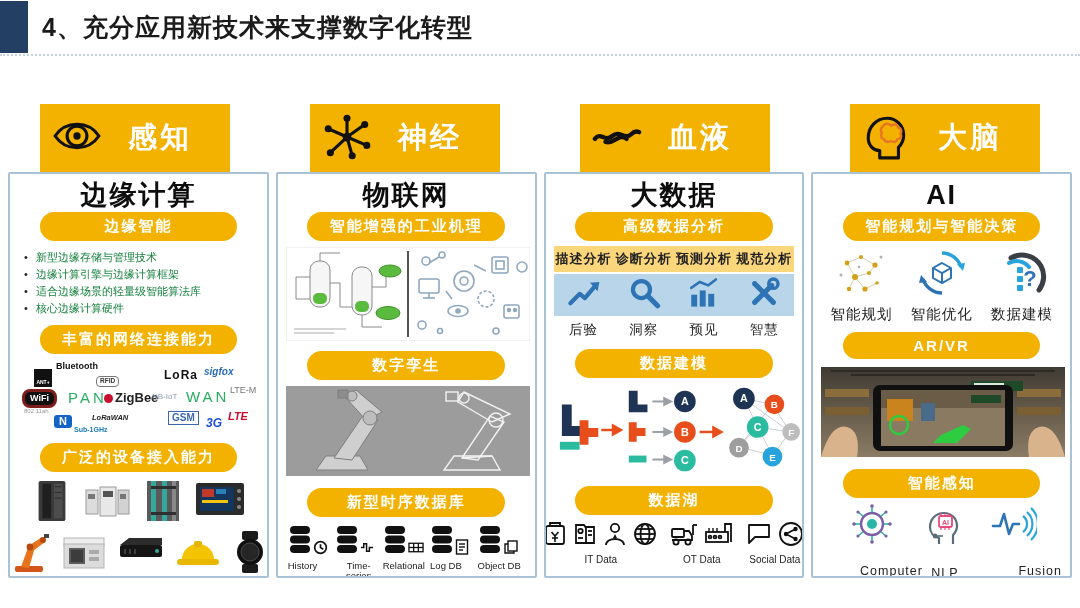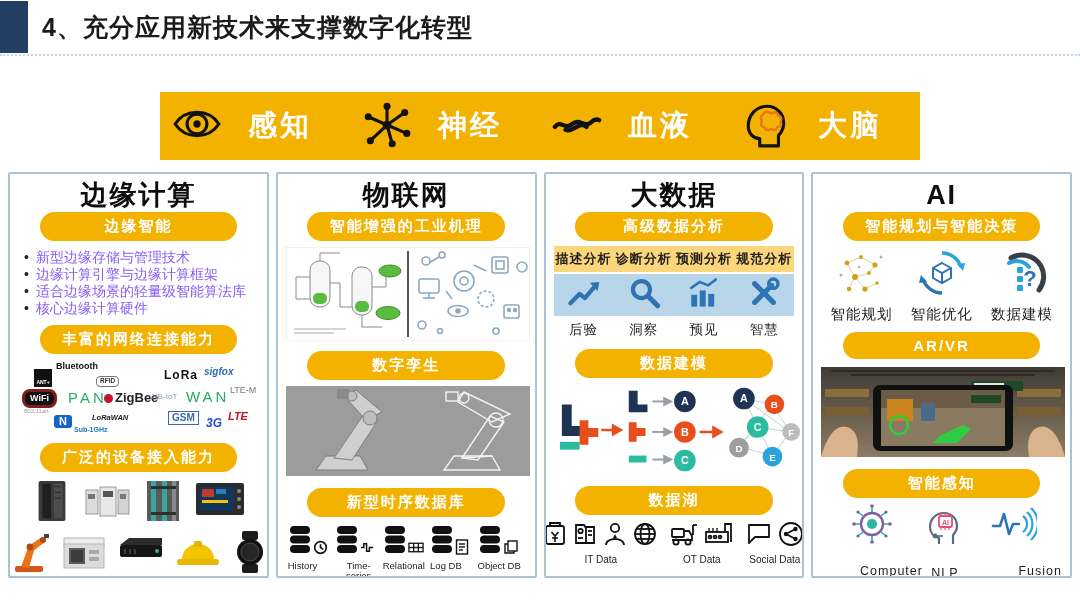--- a/index.html
+++ b/index.html
@@ -14,35 +14,35 @@
   html,body{background:#fff}
   body{font-family:"Liberation Sans",sans-serif;color:#111}
   .slide{position:relative;width:1080px;height:608px;background:#fff;overflow:hidden}
 
   
   .hdr{position:absolute;top:0;left:0;right:0;height:56px;border-bottom:2px dotted #c4d2e4;display:flex;align-items:center}
   .hdr-square{width:28px;height:52px;background:var(--navy);margin-right:14px;flex:none}
   .hdr-title{font-size:25px;font-weight:bold;color:#1b1b1b;letter-spacing:1px}
 
   
-  .badges{position:absolute;top:92px;left:0;right:0;height:68px;display:flex;justify-content:center;padding:0 40px}
+  .badges{position:absolute;top:104px;left:0;right:0;height:68px;display:flex;justify-content:space-between;padding:0 40px}
   .badge{width:190px;height:68px;background:var(--yellow);display:flex;align-items:center;padding:0 12px}
   .badge svg{width:50px;height:50px;flex:none}
   .badge-label{flex:1;text-align:center;color:#fff;font-size:29px;font-weight:bold;letter-spacing:3px}
 
   
   .cols{position:absolute;top:172px;left:8px;width:1064px;height:406px;display:flex;gap:7px}
   .col{flex:1;border:2px solid var(--colborder);border-radius:2px;background:#fff;padding:4px 8px;display:flex;flex-direction:column;align-items:center;overflow:hidden}
   .col-title{font-size:27px;font-weight:bold;letter-spacing:2px;line-height:34px;color:#0d0d0d}
   .pill{background:var(--yellow);color:#fff;border-radius:16px;font-size:15px;font-weight:bold;letter-spacing:2px;text-align:center;padding:5px 0;width:82%;flex:none}
   .mt4{margin-top:4px}.mt6{margin-top:6px}.mt8{margin-top:8px}.mt10{margin-top:10px}
 
   
   .bullets{width:100%;margin-top:8px;padding-left:6px;list-style:none}
-  .bullets li{font-size:14px;line-height:17px;color:#8b5cf6;position:relative;padding-left:12px}
+  .bullets li{font-size:11px;line-height:17px;color:#15803d;position:relative;padding-left:12px}
   .bullets li::before{content:"•";position:absolute;left:0;color:#222}
   .netlogos{position:relative;width:100%;height:80px;margin-top:5px;flex:none}
   .logo{position:absolute;white-space:nowrap;line-height:1}
   .antbox{background:#111;color:#fff;font-size:5px;font-weight:bold;width:18px;height:18px;display:flex;align-items:flex-end;justify-content:center;padding-bottom:2px}
   .wifibox{background:#111;color:#fff;font-size:9px;font-weight:bold;border:3px solid #7f1d1d;border-radius:8px;padding:2px 5px}
   .nfcbox{background:#1464c8;color:#fff;font-size:11px;font-weight:bold;border-radius:3px;padding:1px 5px}
   .zigdot{display:inline-block;width:9px;height:9px;border-radius:50%;background:#c8102e;margin-right:2px;vertical-align:-1px}
   .devices{width:100%;margin-top:6px;display:flex;flex-direction:column;gap:2px}
   .devrow{display:flex;justify-content:center;gap:10px}
   .devrow svg{flex:none}

